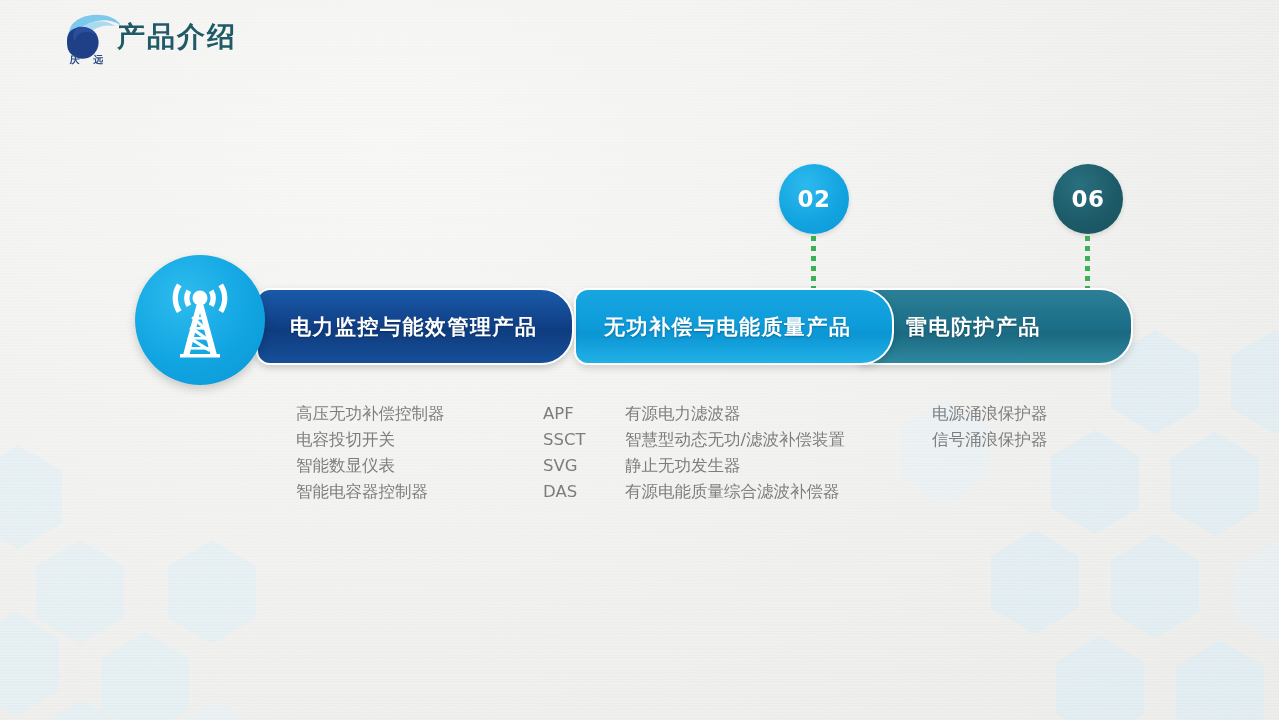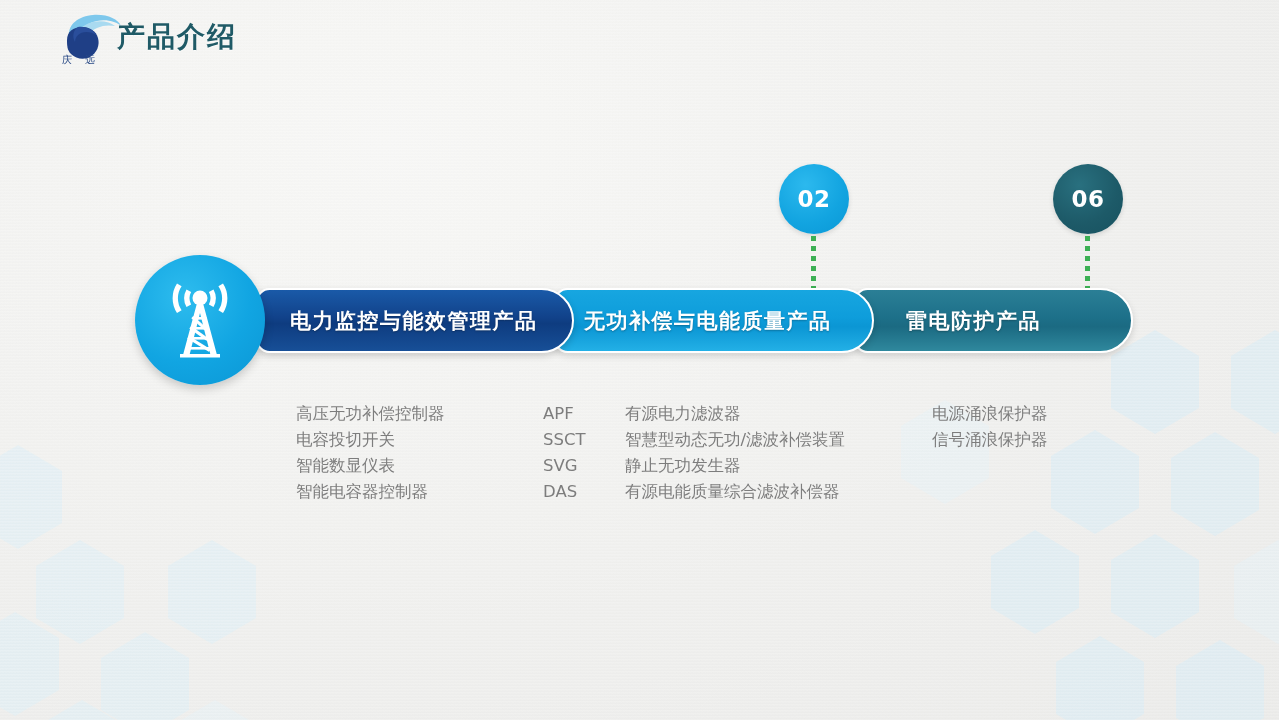--- a/index.html
+++ b/index.html
@@ -47,29 +47,30 @@
   }
   #logo {
     position: absolute;
     left: 55px;
     top: 10px;
     width: 68px;
     height: 62px;
   }
   #logo-sub {
     position: absolute;
-    left: 48px;
+    left: 56px;
     top: 53px;
     width: 66px;
     text-align: center;
     font-size: 10px;
     letter-spacing: 5px;
     color: #2b4b86;
     font-family: "DejaVu Sans", "Liberation Sans", sans-serif;
     white-space: nowrap;
+    font-weight: bold;
   }
   #page-title {
     position: absolute;
     left: 117px;
     top: 18px;
     font-size: 28px;
     font-weight: bold;
     color: #1f5a66;
     letter-spacing: 2px;
     font-family: "DejaVu Sans", "Liberation Sans", sans-serif;
@@ -105,21 +106,21 @@
   #bar-wrap {
     position: absolute;
     left: 130px;
     top: 255px;
     width: 1010px;
     height: 130px;
   }
   .seg {
     position: absolute;
     top: 33px;
-    height: 65px;
+    height: 77px;
     display: flex;
     align-items: center;
     color: #ffffff;
     font-size: 21px;
     font-weight: bold;
     letter-spacing: 1.5px;
     font-family: "DejaVu Sans", "Liberation Sans", sans-serif;
     text-shadow: 0 1px 2px rgba(0,0,0,.28);
     box-sizing: border-box;
   }
@@ -127,21 +128,21 @@
     left: 126px;
     width: 318px;
     background: linear-gradient(180deg, #1a5aa8 0%, #11428a 45%, #0e3c80 55%, #174f97 100%);
     border-radius: 14px 33px 33px 14px;
     border: 2px solid #ffffff;
     padding-left: 32px;
     z-index: 3;
     box-shadow: 0 3px 7px rgba(0,0,0,.18);
   }
   #seg2 {
-    left: 424px;
+    left: 444px;
     width: 320px;
     background: linear-gradient(180deg, #17a6e0 0%, #0e9ddb 45%, #0b96d4 60%, #23b0e6 100%);
     border-radius: 14px 33px 33px 14px;
     border: 2px solid #ffffff;
     padding-left: 28px;
     z-index: 2;
     box-shadow: 0 3px 7px rgba(0,0,0,.15);
   }
   #seg3 {
     left: 724px;

